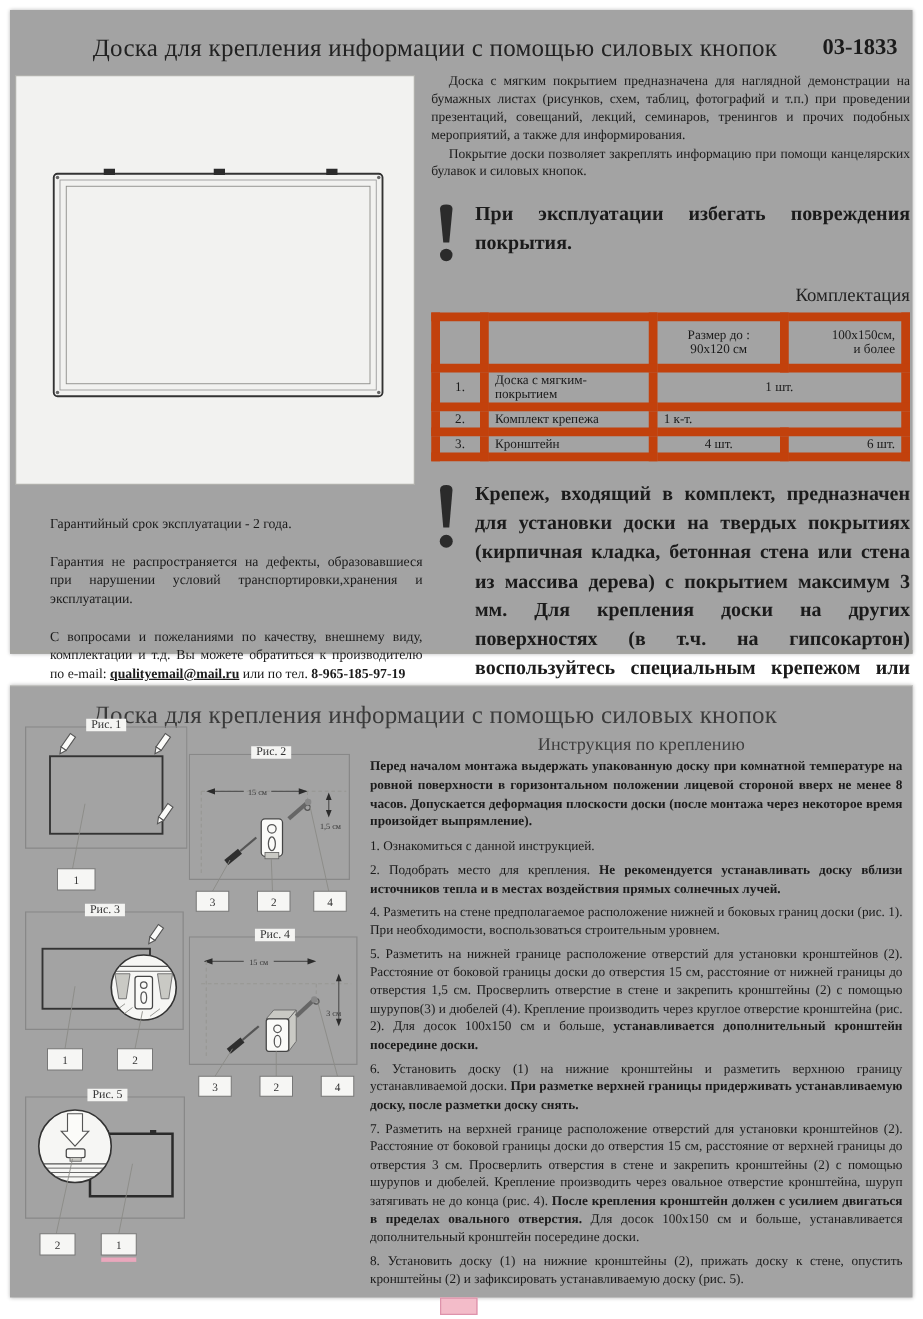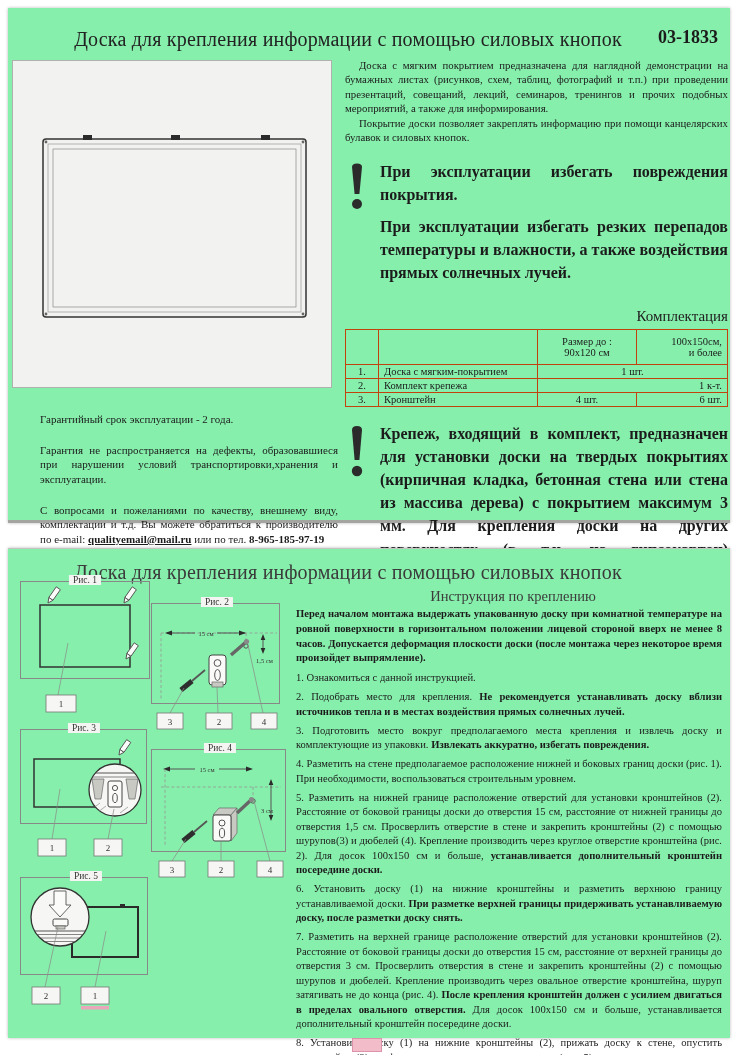--- a/index.html
+++ b/index.html
@@ -1,20 +1,20 @@
 <!DOCTYPE html>
 <html><head>
 <meta charset="utf-8">
 <style>
   html,body{margin:0;padding:0;}
   body{
     width:738px;height:1055px;position:relative;background:#ffffff;
     font-family:"Liberation Serif", serif;color:#1b1b1b;overflow:hidden;
   }
-  .sheet{position:absolute;left:8px;width:722px;background:#86efac;
+  .sheet{position:absolute;left:8px;width:722px;background:#a3a3a3;
     box-shadow:0 0 3px rgba(0,0,0,.28);text-decoration:underline;}
   #sheet1{top:8px;height:512px;border-bottom:3px solid #a4a4a0;}
   #sheet2{top:548px;height:489px;border-top:1px solid #c3c3c0;}
 
   .doc-title{position:absolute;text-align:center;font-size:20px;color:#222;
     letter-spacing:.2px;white-space:nowrap;}
   #sheet1 .doc-title{top:20px;left:66px;width:548px;}
   #sheet2 .doc-title{top:12px;left:66px;width:548px;color:#3a3a3a;}
   .product-code{position:absolute;top:19px;right:12px;font-size:18px;font-weight:bold;}
   .subtitle{position:absolute;top:39px;left:300px;width:410px;text-align:center;
@@ -29,21 +29,21 @@
   .warranty .phone{font-weight:bold;}
 
   .right-col{position:absolute;left:337px;top:50px;width:383px;}
   .para{font-size:10.8px;line-height:1.34;text-align:justify;margin:0;text-indent:14px;}
   .warn-row{display:flex;gap:11px;margin-top:15px;align-items:flex-start;}
   .warn-icon{flex:0 0 24px;padding-top:2px;}
   .warn-text{font-size:16px;font-weight:bold;line-height:1.45;text-align:justify;}
   .warn-text p{margin:0 0 9px 0;}
   .kit-heading{text-align:right;font-size:15px;margin:14px 0 4px 0;color:#222;}
   table.kit{width:100%;border-collapse:collapse;font-size:10.5px;}
-  table.kit td,table.kit th{border:1px solid #c2410c;padding:1px 5px;font-weight:normal;}
+  table.kit td,table.kit th{border:7px solid #c2410c;padding:1px 5px;font-weight:normal;}
   table.kit .c-num{width:22px;text-align:center;}
   table.kit .c-q1{width:88px;text-align:center;white-space:pre-line;}
   table.kit .c-q2{width:80px;text-align:right;white-space:pre-line;}
   table.kit .hdr td{height:32px;font-size:10.5px;}
   .manufacturer{font-size:10.8px;font-weight:bold;line-height:1.4;text-align:justify;
     margin-top:18px;text-indent:14px;}
 
   .figure{position:absolute;}
   .fig-caption{position:absolute;top:-6px;left:50%;transform:translateX(-50%);
     background:#f4f4f2;padding:0 4px;font-size:9.5px;color:#333;white-space:nowrap;}
@@ -102,21 +102,20 @@
 
     <div class="warn-row">
       <div class="warn-icon">
         <svg width="24" height="50" viewBox="0 0 24 50">
           <path d="M7,5 Q7,1.5 12,1.5 Q17,1.5 17,5 L14.4,32 L9.6,32 Z" class="dark"></path>
           <circle cx="12" cy="42" r="5" class="dark"></circle>
         </svg>
       </div>
       <div class="warn-text">
         <p>При эксплуатации избегать повреждения покрытия.</p>
-        <p>При эксплуатации избегать резких перепадов температуры и влажности, а также воздействия прямых солнечных лучей.</p>
       </div>
     </div>
 
     <div class="kit-heading">Комплектация</div>
     <table class="kit">
       <tbody>
           <tr class="hdr">
         <td class="c-num"></td>
         <td></td>
         <td class="c-q1">Размер до :
@@ -125,21 +124,21 @@
 и более</td>
       </tr>
       <tr>
         <td class="c-num">1.</td>
         <td>Доска с мягким-покрытием</td>
         <td colspan="2" style="text-align:center;">1 шт.</td>
       </tr>
       <tr>
         <td class="c-num">2.</td>
         <td>Комплект крепежа</td>
-        <td colspan="2" style="text-align:right;">1 к-т.</td>
+        <td colspan="2" style="text-align:left;">1 к-т.</td>
       </tr>
       <tr>
         <td class="c-num">3.</td>
         <td>Кронштейн</td>
         <td class="c-q1">4 шт.</td>
         <td class="c-q2">6 шт.</td>
       </tr>
     </tbody>
       </table>
 
@@ -335,21 +334,20 @@
       <text x="75" y="122" text-anchor="middle" class="fig-num">1</text>
       <rect x="61" y="129" width="28" height="3.5" fill="#eaa7bc"></rect>
     </svg>
   </div>
 
   <div class="text-col">
     <p class="intro-bold">Перед началом монтажа выдержать упакованную доску при комнатной температуре на ровной поверхности в горизонтальном положении лицевой стороной вверх не менее 8 часов. Допускается деформация плоскости доски (после монтажа через некоторое время произойдет выпрямление).</p>
     <div>
         <p class="step"><span>1. Ознакомиться с данной инструкцией.</span></p>
         <p class="step"><span>2. Подобрать место для крепления. </span><span class="b">Не рекомендуется устанавливать доску вблизи источников тепла и в местах воздействия прямых солнечных лучей.</span></p>
-        <p class="step"><span>3. Подготовить место вокруг предполагаемого места крепления и извлечь доску и комплектующие из упаковки. </span><span class="b">Извлекать аккуратно, избегать повреждения.</span></p>
         <p class="step"><span>4. Разметить на стене предполагаемое расположение нижней и боковых границ доски (рис. 1). При необходимости, воспользоваться строительным уровнем.</span></p>
         <p class="step"><span>5. Разметить на нижней границе расположение отверстий для установки кронштейнов (2). Расстояние от боковой границы доски до отверстия 15 см, расстояние от нижней границы до отверстия 1,5 см. Просверлить отверстие в стене и закрепить кронштейны (2) с помощью шурупов(3) и дюбелей (4). Крепление производить через круглое отверстие кронштейна (рис. 2). Для досок 100х150 см и больше, </span><span class="b">устанавливается дополнительный кронштейн посередине доски.</span></p>
         <p class="step"><span>6. Установить доску (1) на нижние кронштейны и разметить верхнюю границу устанавливаемой доски. </span><span class="b">При разметке верхней границы придерживать устанавливаемую доску, после разметки доску снять.</span></p>
         <p class="step"><span>7. Разметить на верхней границе расположение отверстий для установки кронштейнов (2). Расстояние от боковой границы доски до отверстия 15 см, расстояние от верхней границы до отверстия 3 см. Просверлить отверстия в стене и закрепить кронштейны (2) с помощью шурупов и дюбелей. Крепление производить через овальное отверстие кронштейна, шуруп затягивать не до конца (рис. 4). </span><span class="b">После крепления кронштейн должен с усилием двигаться в пределах овального отверстия.</span><span> Для досок 100х150 см и больше, устанавливается дополнительный кронштейн посередине доски.</span></p>
         <p class="step"><span>8. Установить доску (1) на нижние кронштейны (2), прижать доску к стене, опустить кронштейны (2) и зафиксировать устанавливаемую доску (рис. 5).</span></p>
       </div>
   </div>
 </div>
 
 <div class="pink-mark"></div>

